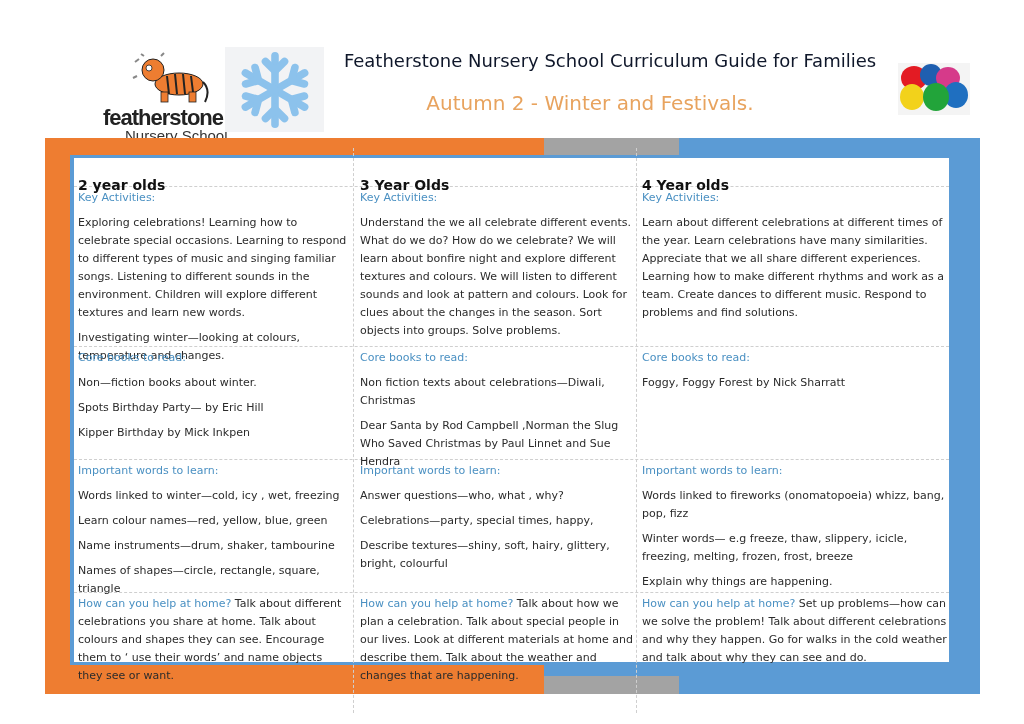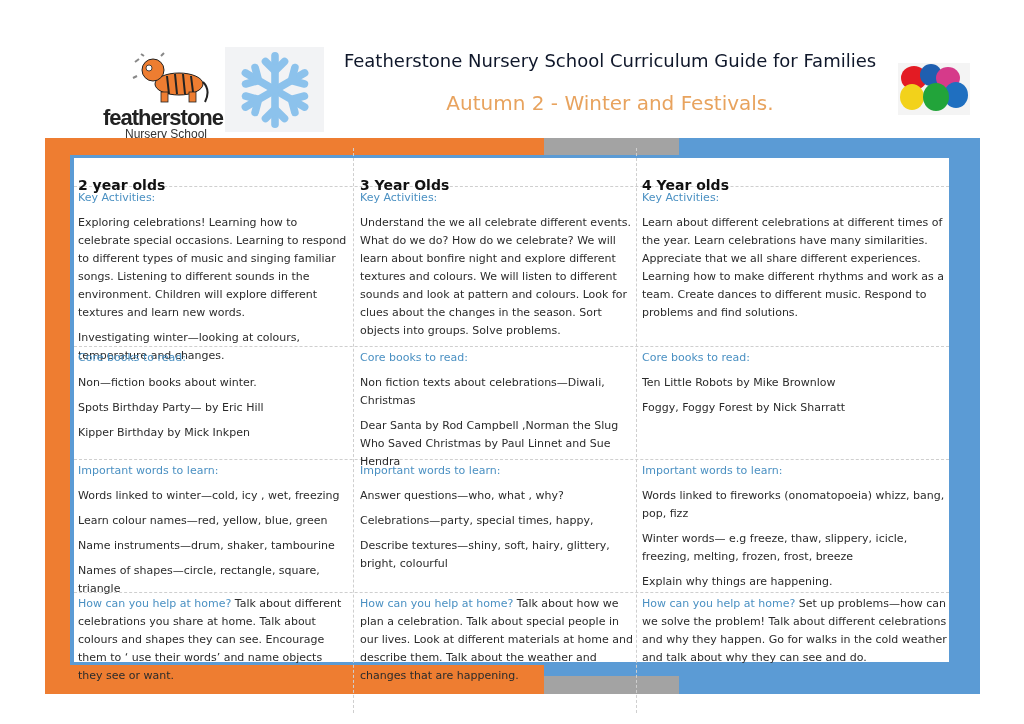--- a/index.html
+++ b/index.html
@@ -2,24 +2,24 @@
 <html><head>
 <meta charset="utf-8">
 <style>
   html, body { margin: 0; padding: 0; background: #ffffff; }
   body { width: 1024px; height: 724px; position: relative; overflow: hidden; font-family: "Liberation Sans", sans-serif; color: #222; }
 
   
   .logo { position: absolute; left: 66px; top: 50px; width: 120px; height: 85px; margin-left: 37px; }
   .logo .tiger { position: absolute; left: 28px; top: 2px; width: 80px; height: 55px; }
   .logo .name { position: absolute; left: 0px; top: 55px; font-family: "Liberation Sans", sans-serif; font-weight: bold; font-size: 22px; letter-spacing: -1px; color: #222; white-space: nowrap; }
-  .logo .sub { position: absolute; left: 22px; top: 77px; font-size: 12px; color: #333; white-space: nowrap; }
+  .logo .sub { position: absolute; left: 22px; top: 77px; font-size: 15px; color: #333; white-space: nowrap; }
   .snow { position: absolute; left: 225px; top: 47px; width: 99px; height: 85px; background: #f2f3f5; display: flex; align-items: center; justify-content: center; }
   .title1 { position: absolute; left: 340px; top: 50px; width: 540px; text-align: center; color: #0f172a; font-size: 18px; font-family: "DejaVu Sans", sans-serif; }
-  .title2 { position: absolute; left: 340px; top: 91px; width: 540px; text-align: center; color: #e8a35e; font-size: 20px; font-family: "DejaVu Sans", sans-serif; }
+  .title2 { position: absolute; left: 320px; top: 91px; width: 540px; text-align: center; color: #e8a35e; font-size: 20px; font-family: "DejaVu Sans", sans-serif; }
   .balloons { position: absolute; left: 898px; top: 63px; width: 72px; height: 52px; background: #f4f4f4; }
 
   
   .bar { position: absolute; }
   .orange { background: #ee7d31; }
   .grey { background: #a3a3a3; }
   .blue { background: #5b9bd5; }
 
   
   .table { position: absolute; left: 70px; top: 155px; width: 882px; height: 510px; background: #fff; border: 3px solid #5b9bd5; border-left-width: 4px; box-sizing: border-box; }
@@ -164,21 +164,20 @@
   </div>
 
   <div class="col col3">
     <div class="cell age">4 Year olds</div>
     <div class="cell" style="top:31px;">
       <p class="sec">Key Activities:</p>
       <p>Learn about different celebrations at different times of the year. Learn celebrations have many similarities. Appreciate that we all  share different experiences. Learning how to make different rhythms and work as a team. Create dances to different music. Respond to problems and find solutions.</p>
     </div>
     <div class="cell" style="top:191px;">
       <p class="sec">Core books to read:</p>
-      <p>Ten Little Robots by Mike Brownlow</p>
       <p>Foggy, Foggy Forest by Nick Sharratt</p>
     </div>
     <div class="cell" style="top:304px;">
       <p class="sec">Important words to learn:</p>
       <p>Words linked to fireworks (onomatopoeia) whizz, bang, pop, fizz</p>
       <p>Winter words— e.g freeze, thaw, slippery, icicle, freezing, melting, frozen, frost, breeze</p>
       <p>Explain why things are happening.</p>
     </div>
     <div class="cell" style="top:437px;">
       <p><span class="inline-head">How can you help at home?</span> <span>Set up problems—how can we solve the problem! Talk about different celebrations and why they happen. Go for walks in the cold weather and talk about why they can see and do.</span></p>

